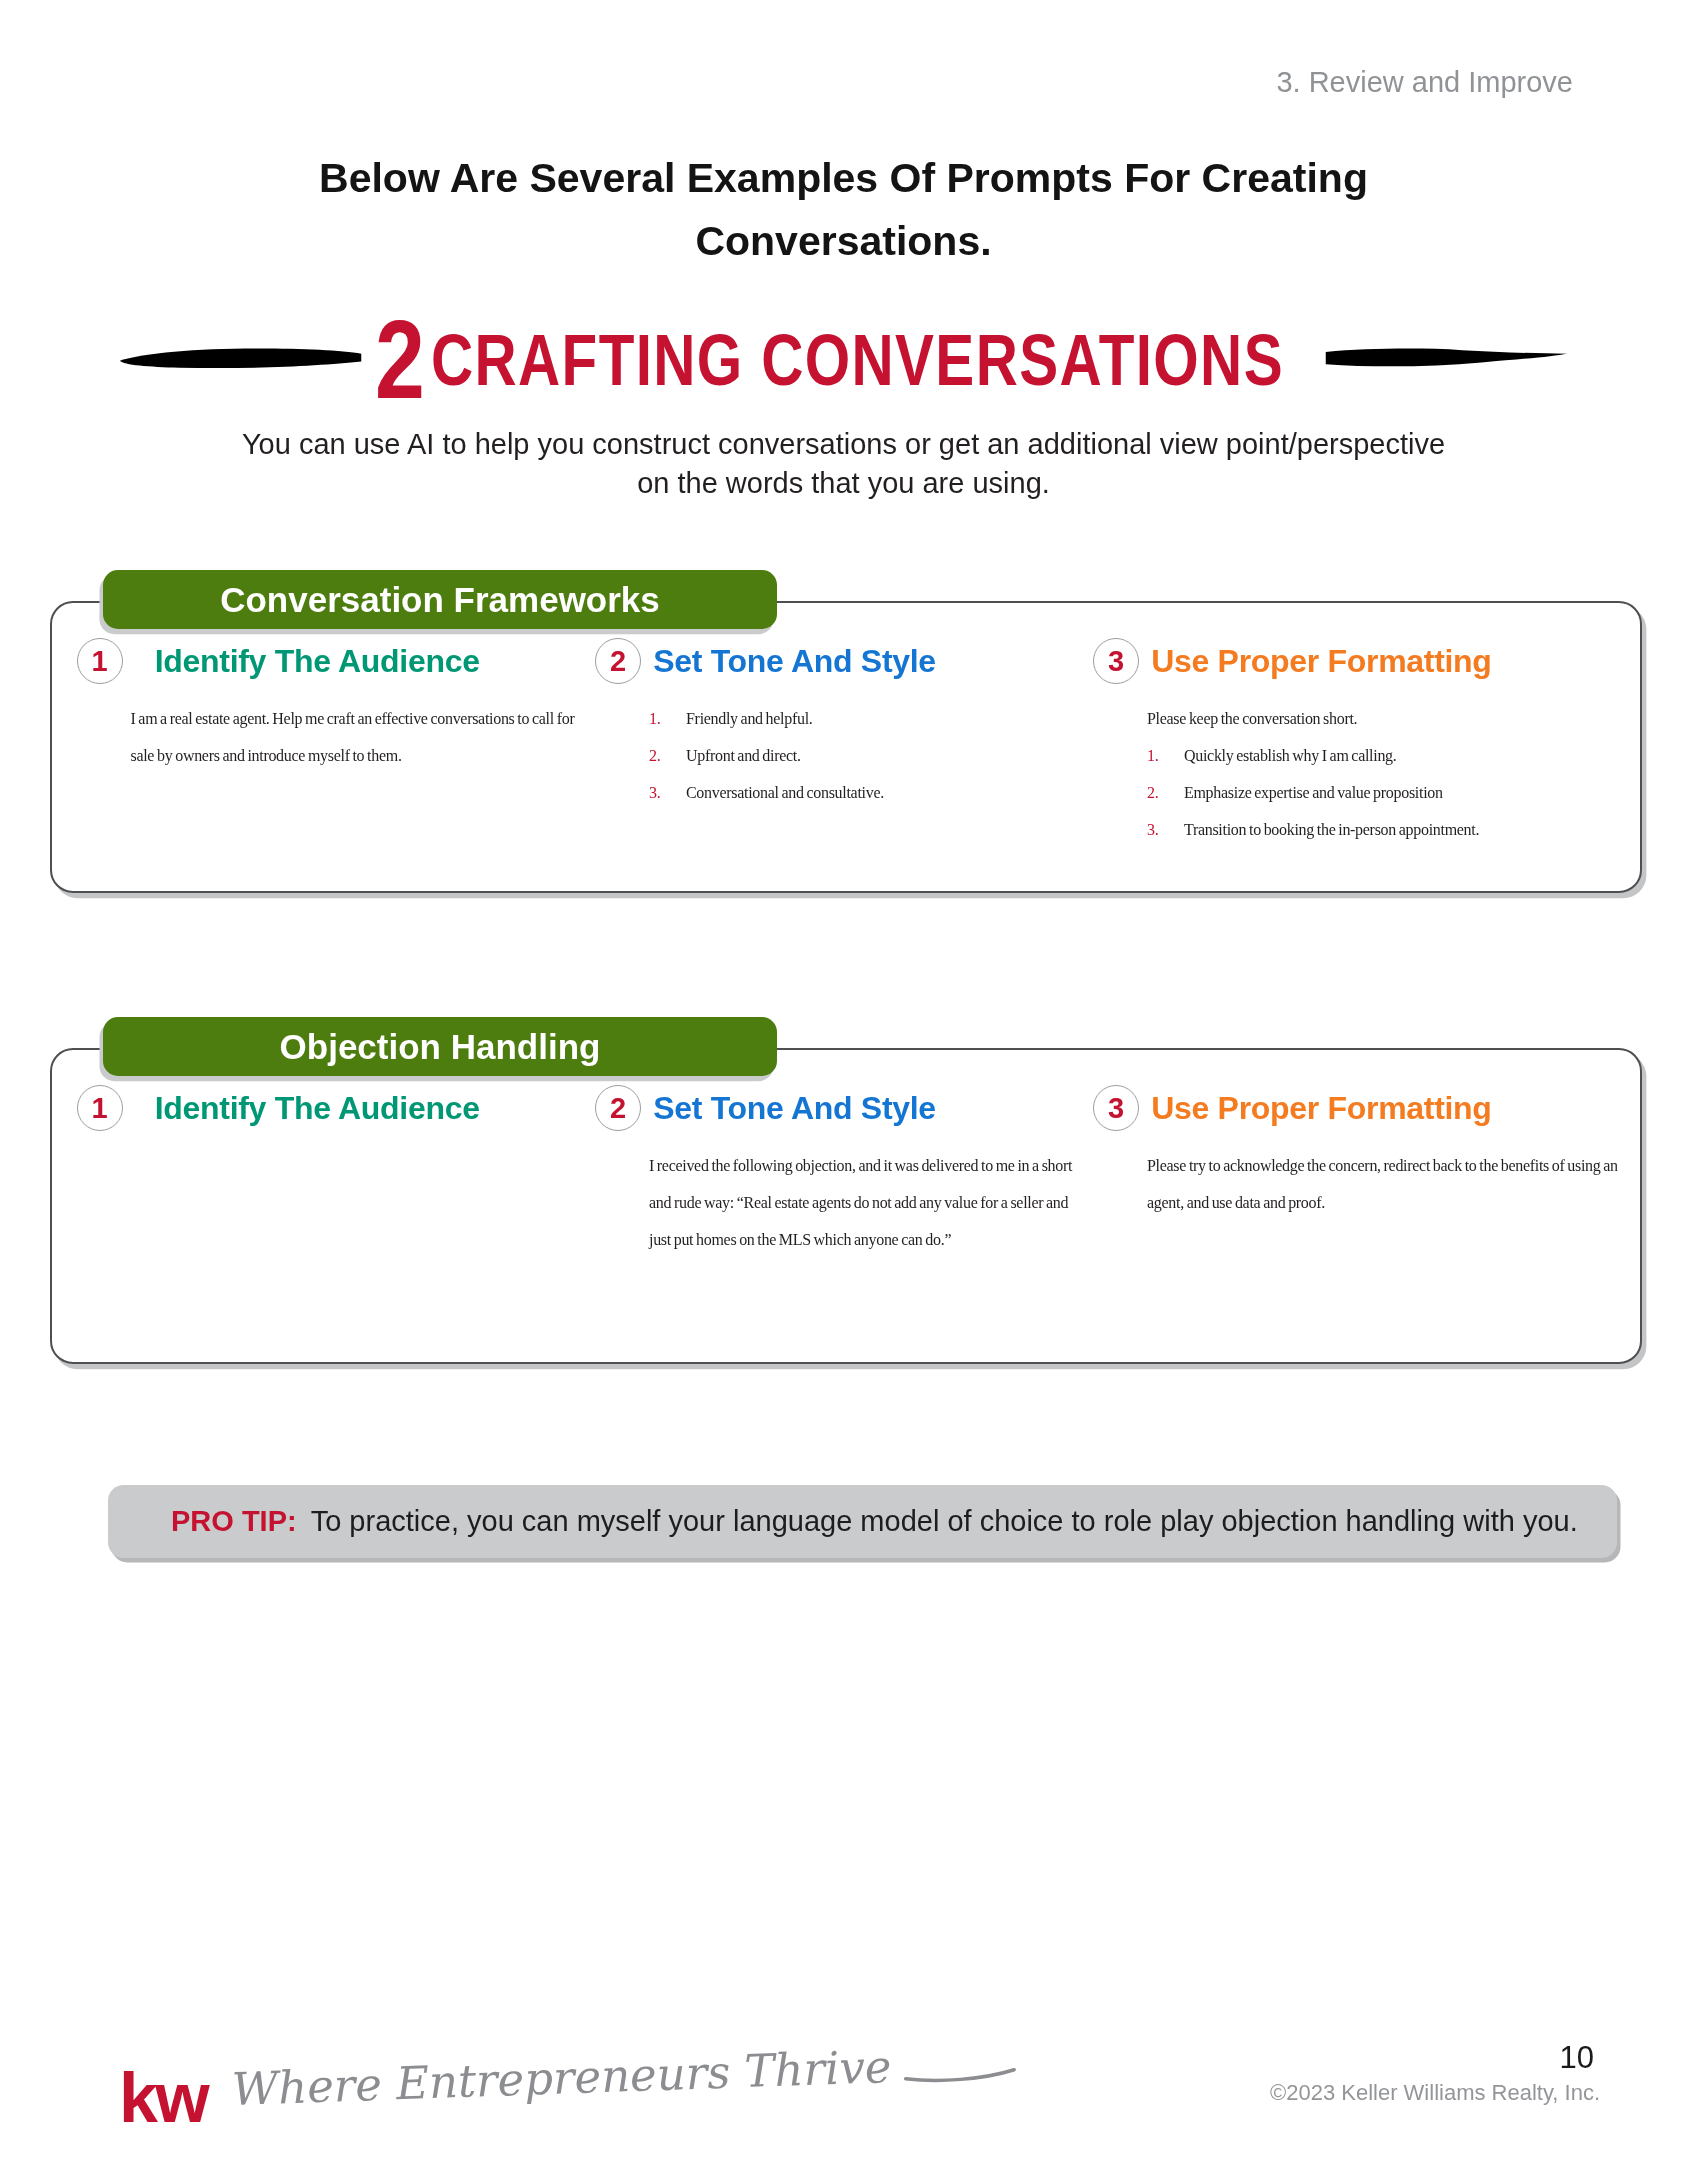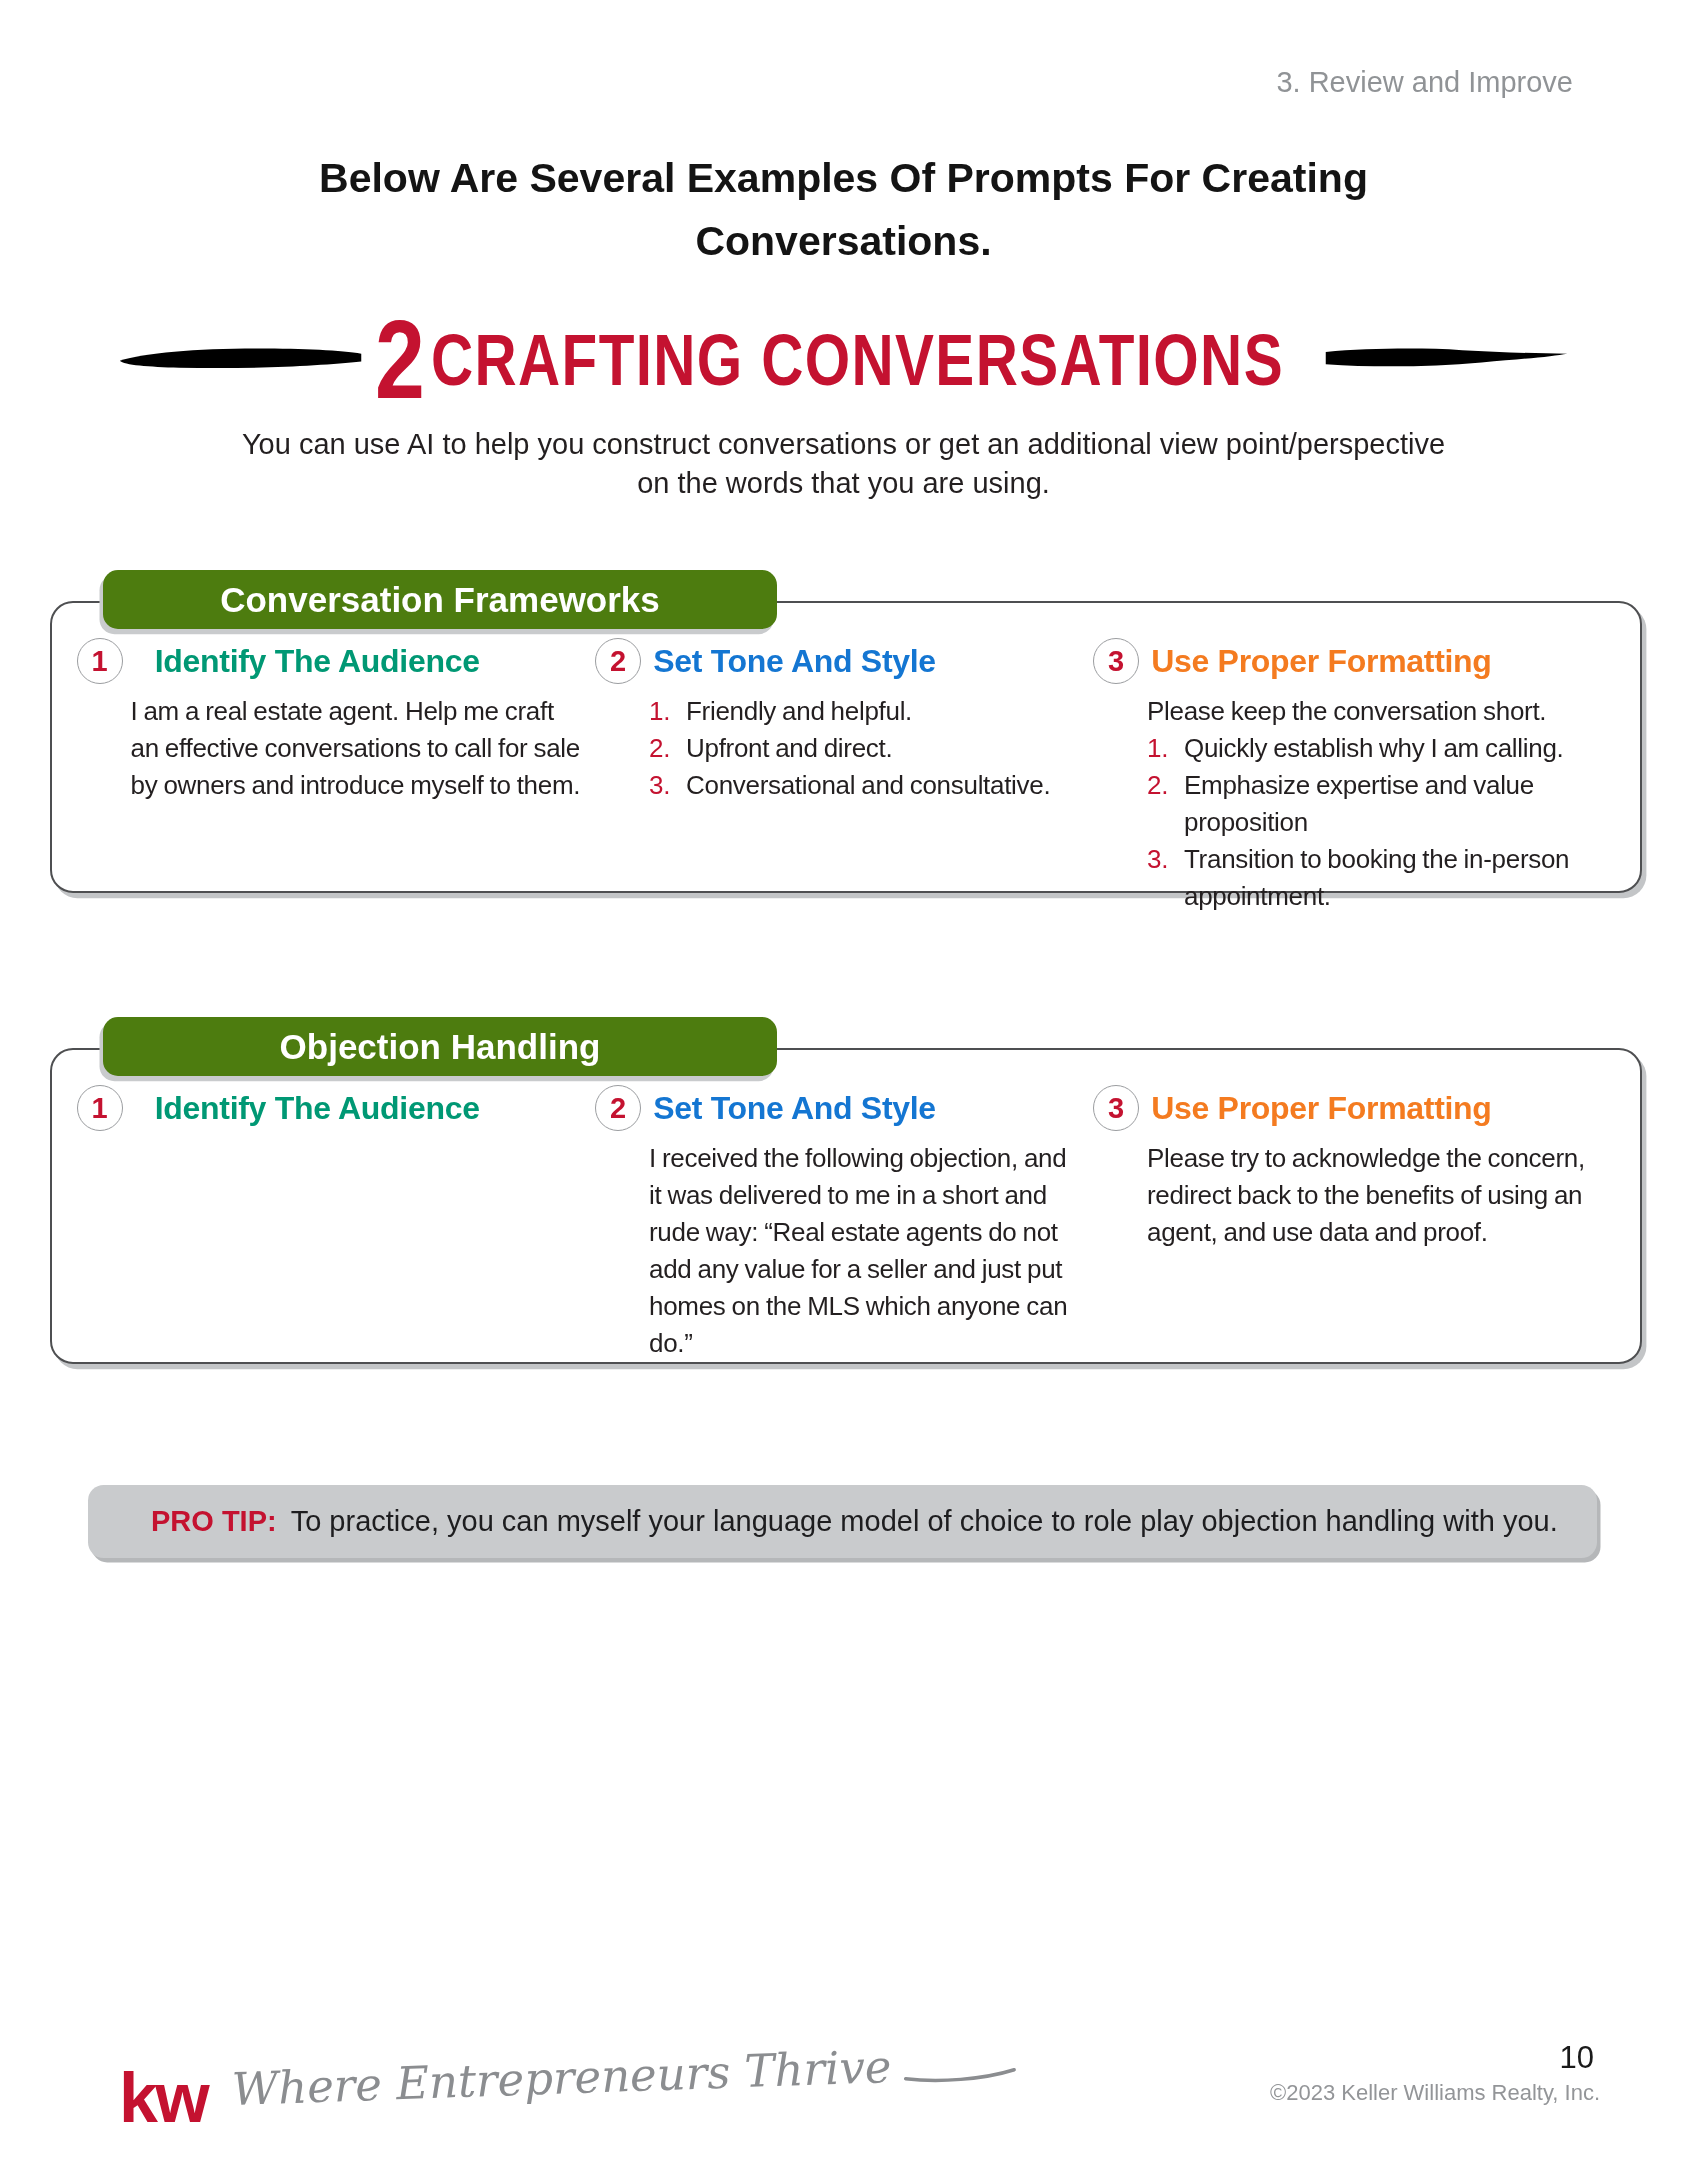--- a/index.html
+++ b/index.html
@@ -43,29 +43,29 @@
   .col.c2{left:543px;width:489px;}
   .col.c3{left:1041px;width:543px;}
   .col-head{display:flex;align-items:center;gap:12.2px;}
   .badge{flex:none;width:44px;height:44px;border:1.7px solid #9B9DA0;border-radius:50%;
          background:#fff;color:#C41230;font-weight:700;font-size:29px;
          display:flex;align-items:center;justify-content:center;}
   .col-heading{font-size:32px;font-weight:700;letter-spacing:-0.3px;}
   .col-heading.green{color:#009874;margin-left:20px;}
   .col-heading.blue{color:#1476D2;}
   .col-heading.orange{color:#F47B20;}
-  .col-body{margin-left:54px;margin-top:9px;font-size:26px;line-height:37px;
-            color:#231F20;letter-spacing:-0.3px;word-spacing:-0.9px;}
+  .col-body{margin-left:54px;margin-top:16px;font-size:16px;line-height:37px;
+            color:#231F20;letter-spacing:-0.3px;word-spacing:-0.9px;font-family:Liberation Serif, serif;}
   .col-body p{margin:0;}
   .li{display:flex;}
   .li-num{flex:none;width:37px;color:#C41230;}
   .li-text{flex:1;}
 
   
-  .protip{position:absolute;left:88px;top:1485px;width:1509px;height:73px;
+  .protip{position:absolute;left:108px;top:1485px;width:1509px;height:73px;
           background:#C9CBCD;border-radius:15.7px;box-shadow:3.5px 4.4px 0 #B5B7B9;
           display:flex;align-items:center;padding-left:63px;box-sizing:border-box;
           font-size:29px;}
   .protip-label{color:#C41230;font-weight:700;margin-right:14px;white-space:nowrap;}
   .protip-text{color:#1D1D1F;}
 
   
   .kw-logo{position:absolute;left:119px;top:2063px;font-size:70px;font-weight:700;
            color:#C41230;letter-spacing:-2.6px;line-height:1;}
   .tagline{position:absolute;left:232px;top:2063px;font-family:"DejaVu Serif",serif;

